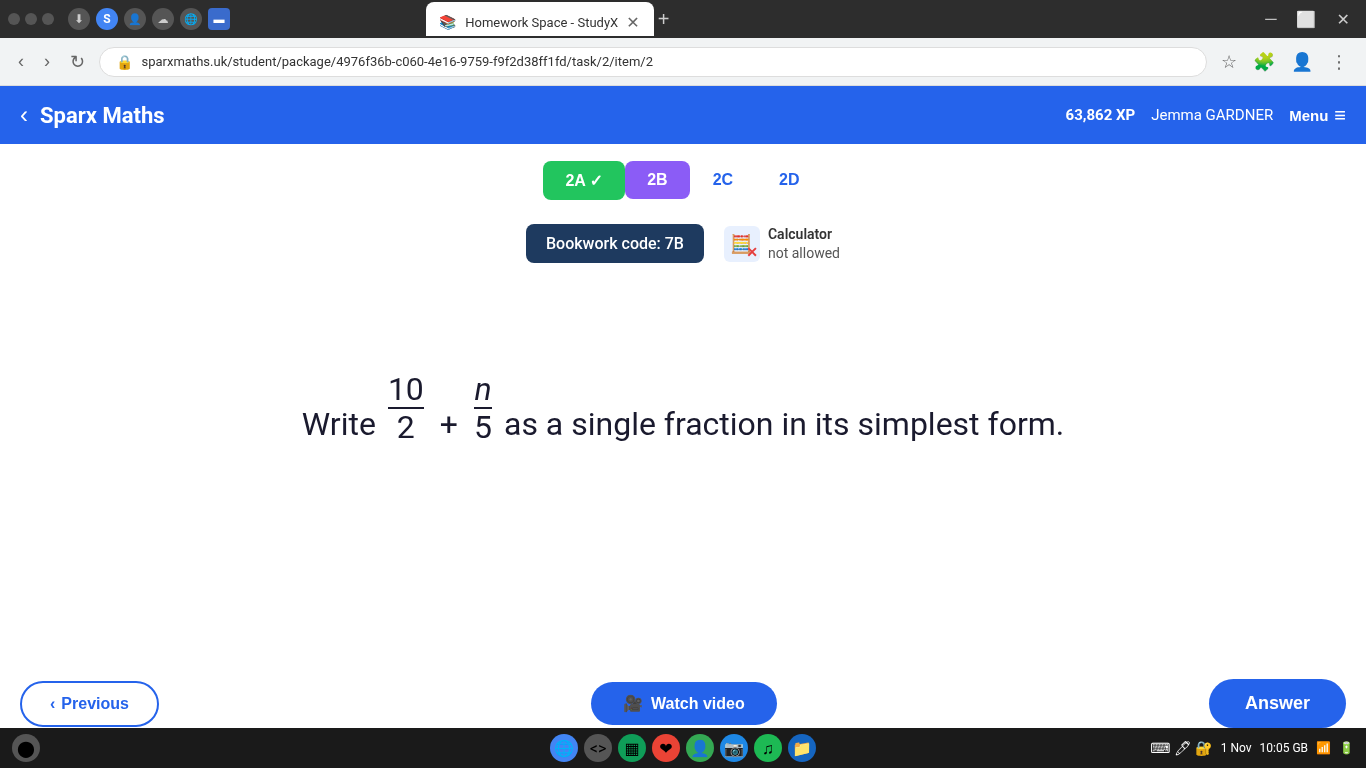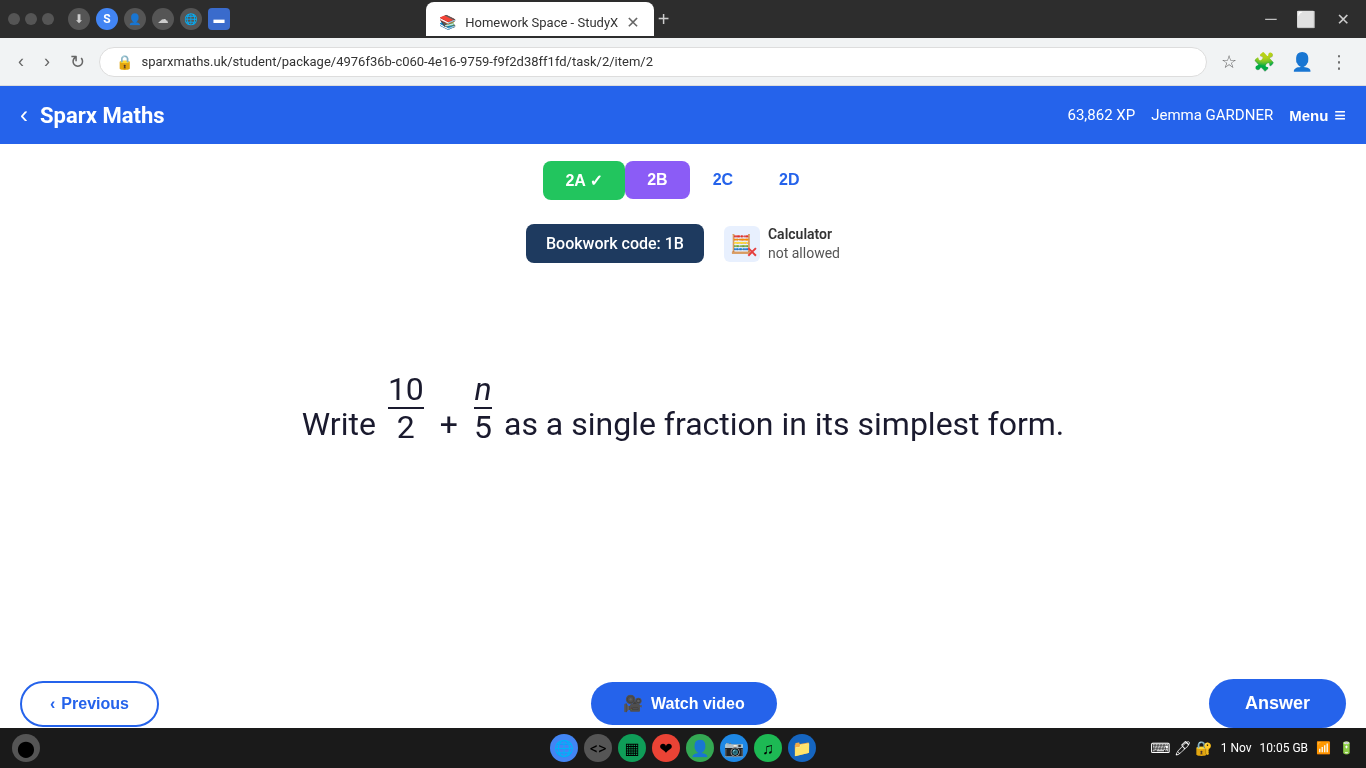--- a/index.html
+++ b/index.html
@@ -72,21 +72,21 @@
       font-weight: 700;
       flex: 1;
     }
     .header-right {
       display: flex;
       align-items: center;
       gap: 16px;
       color: #fff;
       font-size: 15px;
     }
-    .xp-text { font-weight: 400; }
+    .xp-text { font-weight: 700; }
     .user-name { font-weight: 400; }
     .menu-btn {
       background: none;
       border: none;
       color: #fff;
       font-size: 15px;
       font-weight: 600;
       cursor: pointer;
       display: flex;
       align-items: center;
@@ -379,21 +379,21 @@
   </button>
   <button class="tab tab-inactive">
     <span>2C</span>
   </button>
   <button class="tab tab-inactive">
     <span>2D</span>
   </button>
 </div>
 
 <div class="bookwork-bar">
-  <div class="bookwork-code">Bookwork code: 1B</div>
+  <div class="bookwork-code">Bookwork code: 7B</div>
   <div class="calculator-info">
     <div class="calc-icon">
       <span style="font-size:18px;">🧮</span>
       <span class="calc-cross">✕</span>
     </div>
     <div class="calc-text">
       <div>Calculator</div>
       <div>not allowed</div>
     </div>
   </div>

